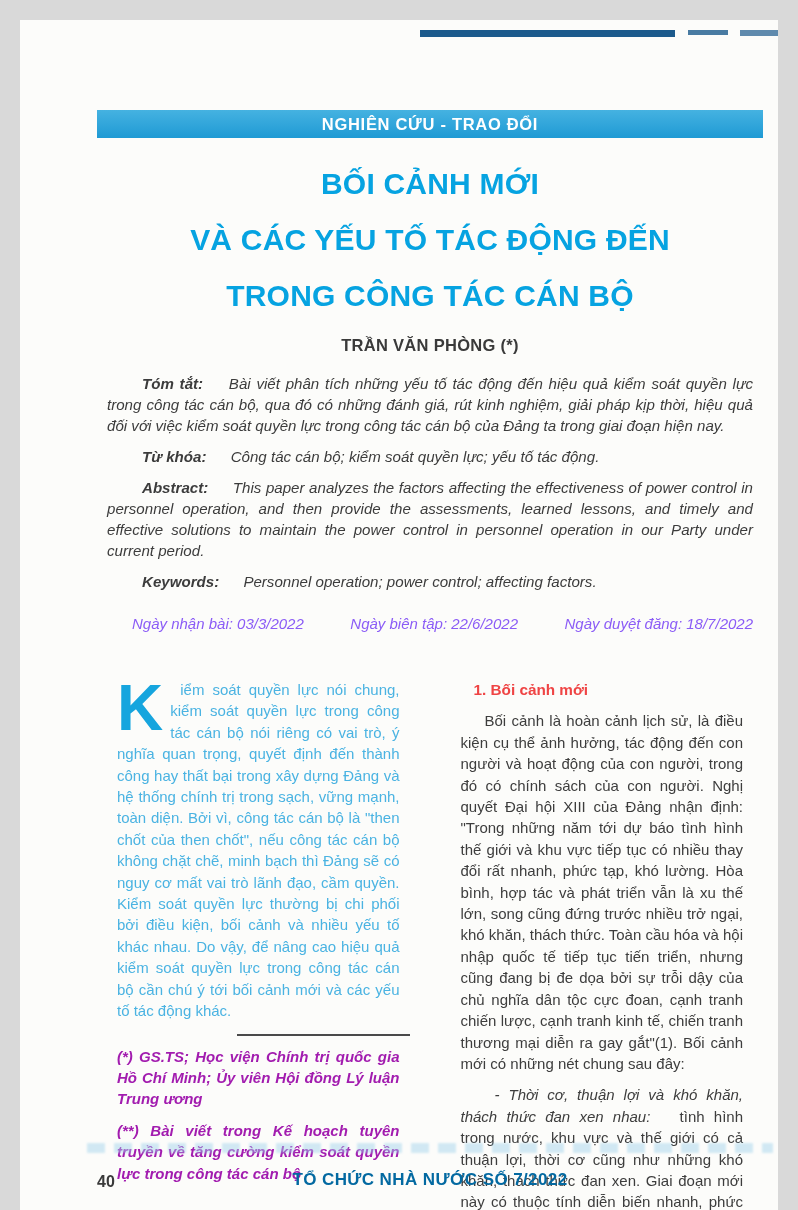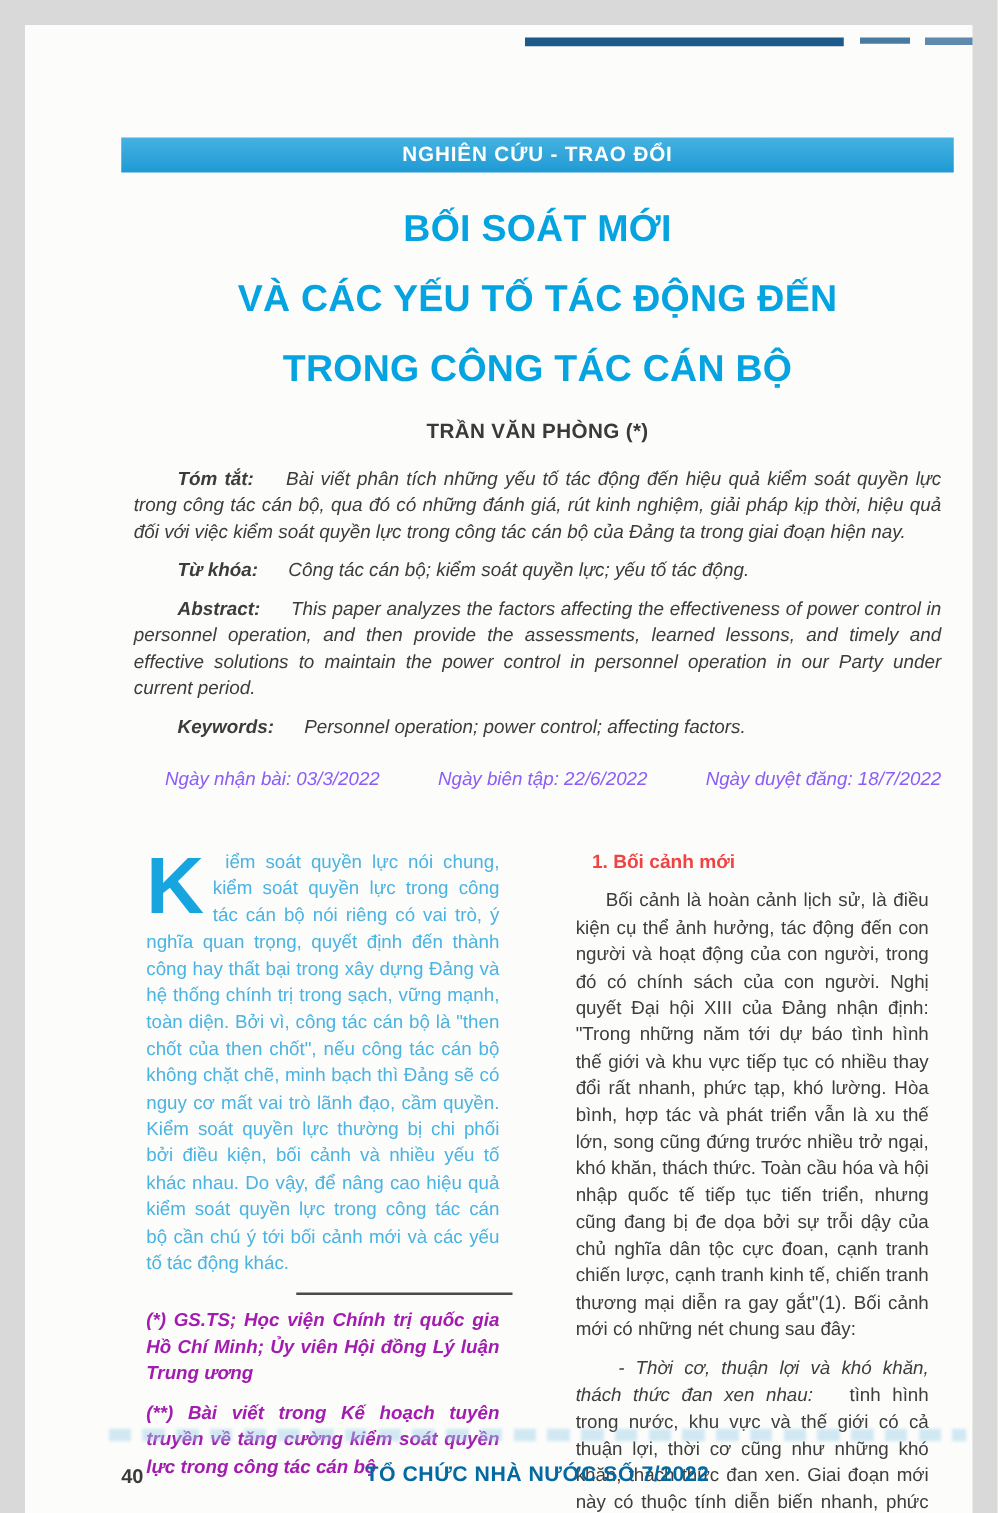--- a/index.html
+++ b/index.html
@@ -92,21 +92,21 @@
   <div class="artifact art-t3"></div>
   <div class="artifact art-t4"></div>
 
   <div class="content">
 
     <div class="banner">
       <span>NGHIÊN CỨU - TRAO ĐỔI</span>
     </div>
 
     <h1 class="title">
-      <span>BỐI SOÁT MỚI</span>
+      <span>BỐI CẢNH MỚI</span>
       <span>VÀ CÁC YẾU TỐ TÁC ĐỘNG ĐẾN</span>
       <span>TRONG CÔNG TÁC CÁN BỘ</span>
     </h1>
 
     <div class="author">TRẦN VĂN PHÒNG (*)</div>
 
     <div class="abs">
       <p class="jpara">
         <span class="lbl">Tóm tắt:</span>
         <span>Bài viết phân tích những yếu tố tác động đến hiệu quả kiểm soát quyền lực trong công tác cán bộ, qua đó có những đánh giá, rút kinh nghiệm, giải pháp kịp thời, hiệu quả đối với việc kiểm soát quyền lực trong công tác cán bộ của Đảng ta trong giai đoạn hiện nay.</span>

